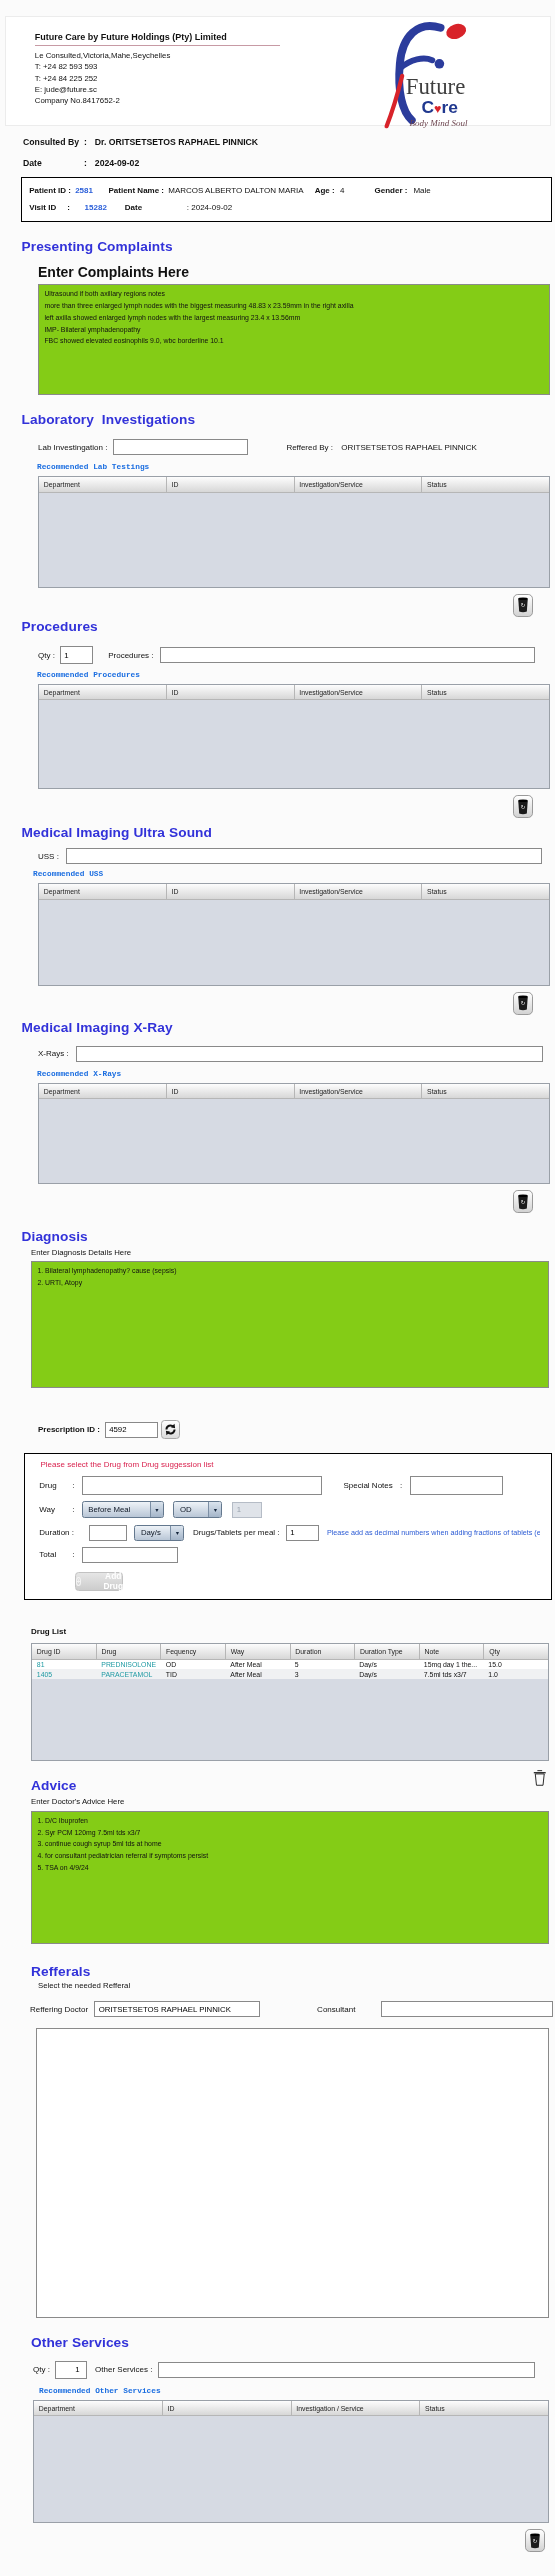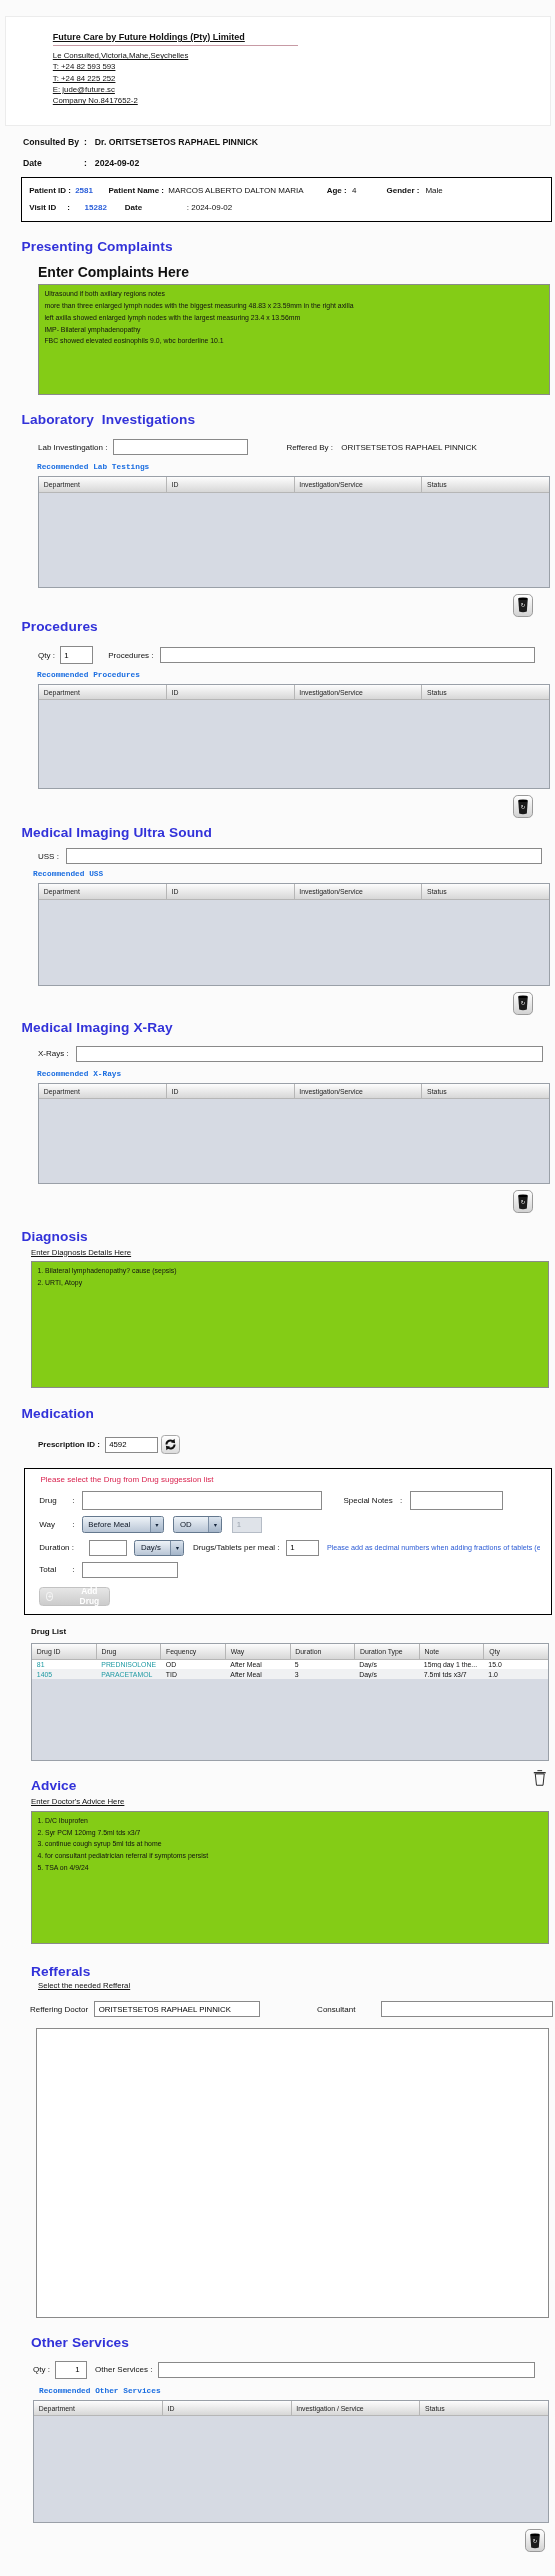--- a/index.html
+++ b/index.html
@@ -2,21 +2,21 @@
 <html style="font-size:9.6px"><head>
 <meta charset="utf-8">
 <style>
   * { box-sizing: border-box; }
   body { margin:0; width:556px; height:2576px; position:relative; background:#fbfbfb;
          font-family:"Liberation Sans", sans-serif; color:#111; overflow:hidden; }
   .sec { position:absolute; left:0; width:556px; }
   .sec-title { margin:0 0 0 21.5px; font-size:13.7px; font-weight:bold; color:#3232d9;
                letter-spacing:0.1px; white-space:pre-wrap; }
   .sub-bold { margin:9.6px 0 0 38px; font-size:14px; font-weight:bold; }
-  .sub-reg  { margin:3.6px 0 0 31px; font-size:7.8px;text-decoration:underline; }
+  .sub-reg  { margin:3.6px 0 0 31px; font-size:7.8px; }
   .recommended { margin:8.4px 0 0 37px; font-size:7.8px; font-weight:bold; color:#1a6de0;font-family:Liberation Mono, monospace; }
   .frow { display:flex; align-items:center; margin:12px 0 0 38px; font-size:8px; }
   .txt { border:0.6px solid #898989; height:16px; font:7.8px "Liberation Sans",sans-serif;
          padding:0 3.6px; background:#fff; }
   .txt:disabled { background:#dfe3e9; color:#9aa2ad; border-color:#b5bcc6; }
   .inv-table { margin:4.8px 0 0 38px; width:512px; border:0.6px solid #9aa0a8; background:#d6dae3; }
   .inv-head { display:flex; height:15.5px; }
   .inv-th { flex:1; background:linear-gradient(#fdfdfd,#d7d7d7); border-right:0.6px solid #b6b6b6;
             border-bottom:0.6px solid #b6b6b6; font-size:6.9px; display:flex; align-items:center;
             padding-left:4.8px; color:#1c1c1c; overflow:hidden; white-space:nowrap; }
@@ -35,41 +35,41 @@
         align-items:center; justify-content:center; font-size:5.4px; color:#14253c;
         background:linear-gradient(#dbe4ee,#a4b5c9); border-left:0.6px solid #7b8ea4;
         border-radius:0 1.8px 1.8px 0; }
   .medbox { margin:14.3px 0 0 24px; width:528px; border:1.2px solid #000; background:#fff;
             padding:6px 10.8px 8.4px 14.3px; }
   .hint-red { color:#d9224e; font-size:8px; margin-left:1.2px; }
   .mrow { display:flex; align-items:center; margin-top:6.6px; font-size:8px; }
   .mlabel { width:33px; }
   .mcolon { width:9.6px; }
   .note-blue { color:#2a5ad4; font-size:7.2px; margin-left:8.4px; flex:1; white-space:nowrap; overflow:hidden; }
-  .addbtn { margin-top:9.6px; width:71px; height:18.5px; border-radius:3.6px; border:0.6px solid #c2c2c2;
+  .addbtn { margin-top:9.6px; width:48px; height:18.5px; border-radius:3.6px; border:0.6px solid #c2c2c2;
             background:linear-gradient(#e6e6e6,#cccccc); color:#fff; font-weight:bold; font-size:8.4px;
             display:flex; align-items:center; gap:22px; justify-content:center; cursor:default;
-            font-family:"Liberation Sans",sans-serif; }
+            font-family:"Liberation Sans",sans-serif;margin-left:36px; }
   .plus-circle { width:9px; height:9px; border:1.2px solid #f3f3f3; border-radius:50%;
             display:flex; align-items:center; justify-content:center; font-size:6.6px; color:#f3f3f3; }
   .drug-label { margin:0 0 0 38px; font-size:8px; font-weight:bold; }
   .drug-table { margin:7.2px 0 0 31px; width:518px; border:0.6px solid #9aa0a8; background:#d6dae3; }
   .drug-row { display:flex; height:9.6px; font-size:6.9px; background:#fff; align-items:center; }
   .drug-row.alt { background:#f0f1f3; }
   .drug-td { flex:1; padding-left:4.8px; white-space:nowrap; overflow:hidden; }
   .teal { color:#1f9aa3; }
   .drug-filler { height:81px; }
   .pbox { position:absolute; left:21px; top:177px; width:531px; border:1.2px solid #000; background:#fff;
           padding:7.8px 7.2px 9px 7.2px; font-size:8px; }
   .prow { display:flex; align-items:baseline; white-space:nowrap; }
   .plabel { font-weight:bold; }
   .blue { color:#2b5fd9; font-weight:bold;margin-left:9px; }
   .header-card { position:absolute; top:15.5px; left:4.8px; width:546px; height:110px; background:#fff;
           border:0.6px solid #ececec; }
-  .company { position:absolute; left:47px; top:15.5px;text-decoration:underline; }
+  .company { position:absolute; left:29px; top:15.5px; }
   .company-name { font-size:9px; font-weight:bold; padding-bottom:3px;
           border-bottom:1.2px solid #c79aa4; width:245px; margin-bottom:4.2px; }
   .company-line { font-size:7.8px; line-height:1.45; }
   .logo { position:absolute; left:359px; top:0px; }
   .cline { position:absolute; left:23px; font-size:8.7px; font-weight:bold; display:flex; }
   .clabel { width:61px; }
   .ccolon { width:10.8px; }
   .refname { margin-left:8.4px; }
   .hdr-flex { display:flex; align-items:flex-start; justify-content:space-between; }
 </style>
@@ -78,40 +78,52 @@
 
 <div class="header-card">
   <div class="company">
     <div class="company-name">Future Care by Future Holdings (Pty) Limited</div>
     <div class="company-line">Le Consulted,Victoria,Mahe,Seychelles</div>
     <div class="company-line">T: +24  82 593 593</div>
     <div class="company-line">T: +24  84 225 252</div>
     <div class="company-line">E: jude@future.sc</div>
     <div class="company-line">Company No.8417652-2</div>
   </div>
+  <div class="logo">
+    <svg width="126" height="114" viewBox="0 0 210 190">
+      <path d="M126 18 C 88 6 62 32 58 78 C 54 124 62 158 78 172" fill="none" stroke="#2b3c9c" stroke-width="13" stroke-linecap="round"></path>
+      <path d="M58 86 C 76 70 98 66 112 72" fill="none" stroke="#2b3c9c" stroke-width="10" stroke-linecap="round"></path>
+      <path d="M36 182 C 48 152 56 122 62 98" fill="none" stroke="#d8232a" stroke-width="7" stroke-linecap="round"></path>
+      <ellipse cx="152" cy="24" rx="17" ry="12" transform="rotate(-20 152 24)" fill="#d8232a"></ellipse>
+      <circle cx="124" cy="78" r="8" fill="#2b3c9c"></circle>
+      <text x="68" y="128" font-family="Liberation Serif, serif" font-size="38" fill="#3f3f3f">Future</text>
+      <text x="94" y="160" font-family="Liberation Sans, sans-serif" font-size="29" font-weight="bold" fill="#20388f"><tspan>C</tspan><tspan fill="#d8232a" font-size="21">♥</tspan><tspan>re</tspan></text>
+      <text x="74" y="182" font-family="Liberation Serif, serif" font-style="italic" font-size="15" fill="#6e4650">Body Mind Soul</text>
+    </svg>
+  </div>
 </div>
 
 <div class="cline" style="top:137px">
   <span class="clabel">Consulted By</span>
   <span class="ccolon">:</span>
   <span>Dr.  ORITSETSETOS RAPHAEL PINNICK</span>
 </div>
 <div class="cline" style="top:158px">
   <span class="clabel">Date</span>
   <span class="ccolon">:</span>
   <span>2024-09-02</span>
 </div>
 
 <div class="pbox">
   <div class="prow">
     <span class="plabel">Patient ID :</span>
     <span class="blue" style="margin-left:4.2px">2581</span>
     <span class="plabel" style="margin-left:15.5px">Patient Name :</span>
     <span style="margin-left:4.2px">MARCOS ALBERTO DALTON MARIA</span>
-    <span class="plabel" style="margin-left:23px">Age :</span>
+    <span class="plabel" style="margin-left:11px">Age :</span>
     <span style="margin-left:5.4px">4</span>
     <span class="plabel" style="margin-left:30px">Gender :</span>
     <span style="margin-left:6px">Male</span>
   </div>
   <div class="prow" style="margin-top:7.8px">
     <span class="plabel" style="width:38px">Visit ID</span>
     <span class="plabel" style="width:8.4px">:</span>
     <span class="blue">15282</span>
     <span class="plabel" style="margin-left:18px;width:62px">Date</span>
     <span>: 2024-09-02</span>
@@ -241,21 +253,20 @@
 </div>
 
 <div class="sec" style="top:1229px">
   <h2 class="sec-title">Diagnosis</h2>
   <div class="sub-reg">Enter Diagnosis Details Here</div>
   <textarea class="bigbox" style="margin: 4.8px 0px 0px 31px; width: 518px; height: 127px;">1. Bilateral lymphadenopathy? cause (sepsis)
 2. URTI, Atopy</textarea>
 </div>
 
 <div class="sec" style="top:1406px">
-  <h2 class="sec-title">Medication</h2>
   <div class="frow" style="margin-top:14.3px;font-weight:bold">
     <span>Prescription ID :</span>
     <input class="txt" style="width: 53px; margin-left: 4.8px;" value="4592">
     <button style="margin-left:3.6px;width:19px;height:18.5px;border-radius:3.6px;border:0.6px solid #a8a8a8;background:linear-gradient(#ffffff,#dcdcdc);display:flex;align-items:center;justify-content:center;padding:0;cursor:pointer">
       <svg width="13" height="13" viewBox="0 0 24 24">
         <path d="M4.5 12 A7.5 7.5 0 0 1 17.5 7" fill="none" stroke="#111" stroke-width="3.6"></path>
         <polygon points="19.5,1.5 20.5,9.5 12.5,8" fill="#111"></polygon>
         <path d="M19.5 12 A7.5 7.5 0 0 1 6.5 17" fill="none" stroke="#111" stroke-width="3.6"></path>
         <polygon points="4.5,22.5 3.5,14.5 11.5,16" fill="#111"></polygon>
       </svg>

